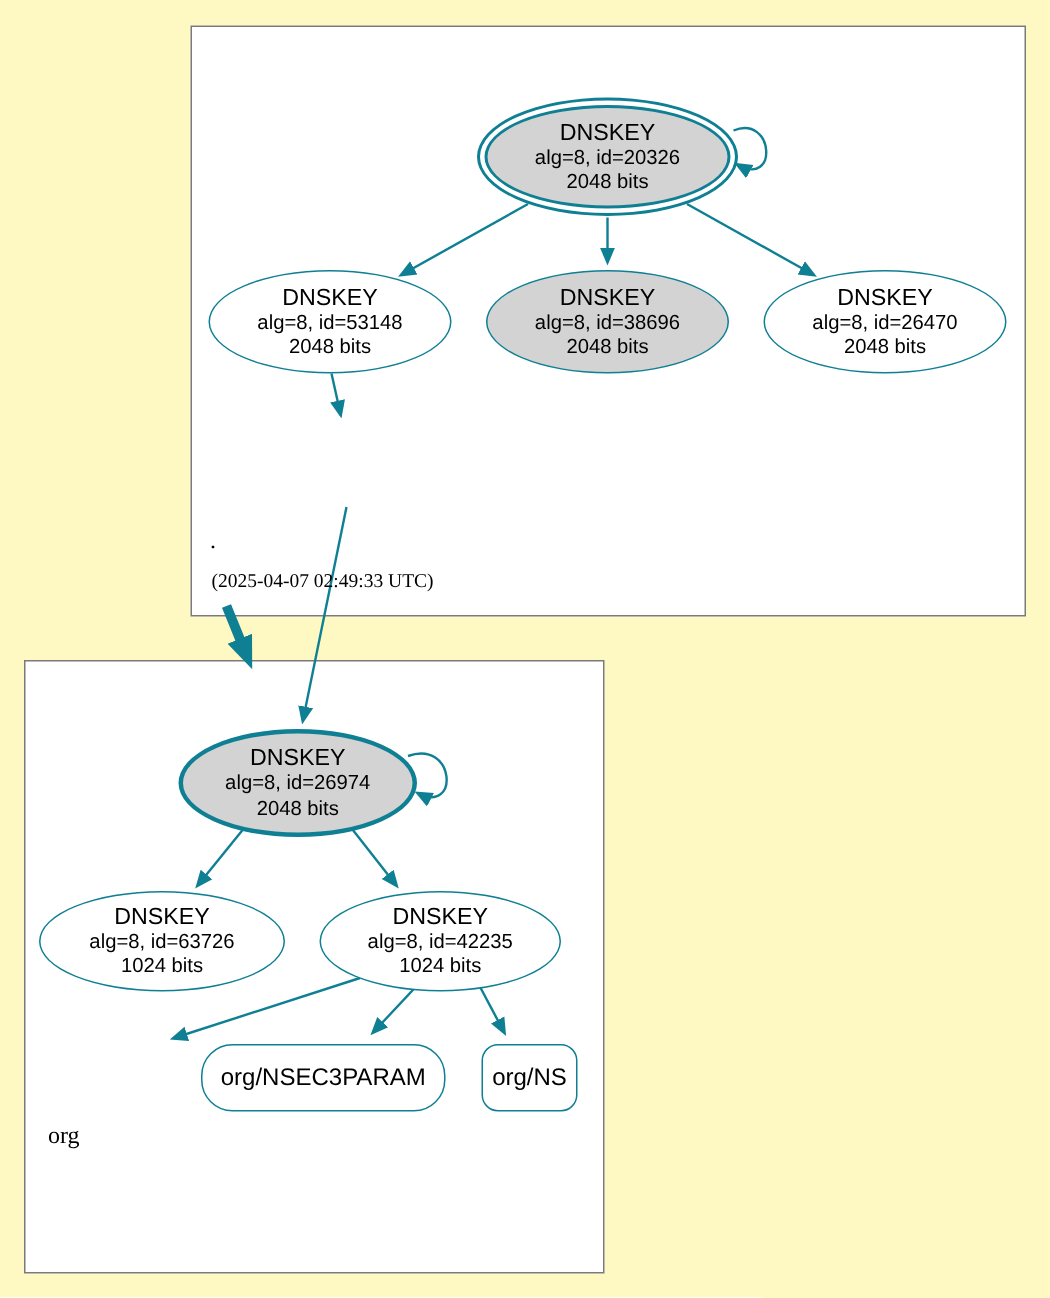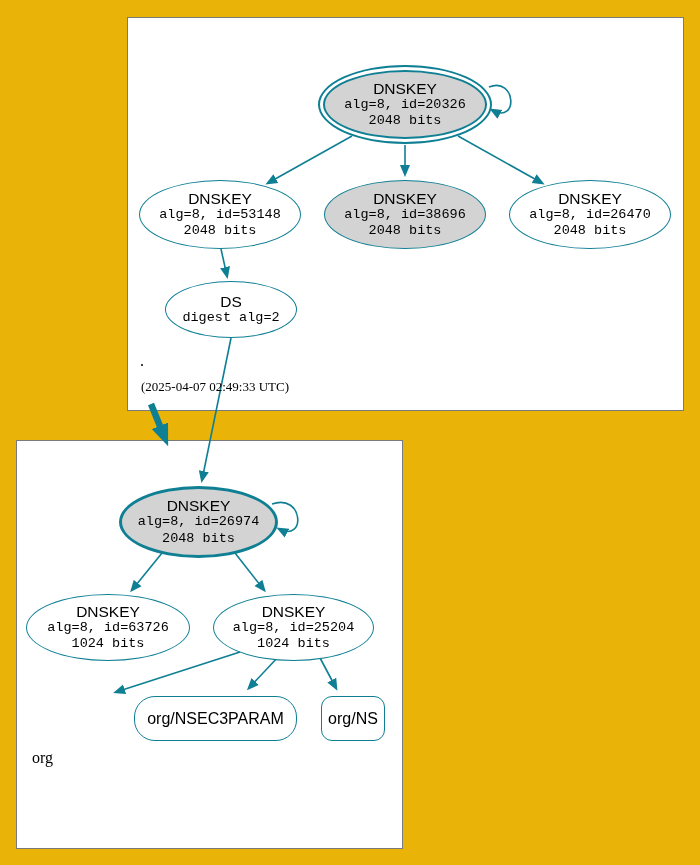--- a/index.html
+++ b/index.html
@@ -1,25 +1,25 @@
 <!DOCTYPE html>
 <html><head>
 <meta charset="utf-8">
 <style>
   html,body{margin:0;padding:0;background:#ffffff;}
-  #stage{position:relative;width:700px;height:865px;background:#eab308;overflow:hidden;
+  #stage{position:relative;width:700px;height:865px;background:#fef9c3;overflow:hidden;
          font-family:"Liberation Serif", serif;color:#000;}
   .zone-box{position:absolute;border:1px solid #7a7a7a;background:#ffffff;z-index:1;}
   #edge-layer{position:absolute;left:0;top:0;z-index:2;}
   .node{position:absolute;z-index:3;display:flex;flex-direction:column;align-items:center;
         justify-content:center;text-align:center;box-sizing:border-box;}
   .ellipse{border-radius:50%;background:#ffffff;border:1.6px solid #0f7f94;}
   .ellipse.sep{background:#d3d3d3;}
   .node .title{font-family:"Liberation Sans", sans-serif;font-size:15.5px;line-height:1.1;}
-  .node .detail,.node .bits{font-family:Liberation Mono, monospace;font-size:13.5px;line-height:1.2;}
+  .node .detail,.node .bits{font-family:Liberation Sans, sans-serif;font-size:13.5px;line-height:1.2;}
   .dbl-outer{border-radius:50%;border:2px solid #0f7f94;background:#ffffff;padding:0;}
   .dbl-inner{position:absolute;left:3px;top:3px;right:3px;bottom:3px;border-radius:50%;
              border:2px solid #0f7f94;background:#d3d3d3;display:flex;flex-direction:column;
              align-items:center;justify-content:center;text-align:center;}
   .thickb{border-width:3px;}
   .rrset{border:1.6px solid #0f7f94;border-radius:11px;background:#ffffff;
          font-family:"Liberation Sans", sans-serif;font-size:16px;}
   .zone-label{position:absolute;z-index:3;font-family:"Liberation Serif", serif;font-size:16px;}
   .zone-ts{position:absolute;z-index:3;font-family:"Liberation Serif", serif;font-size:13px;}
   svg path.edge{stroke:#0f7f94;stroke-width:1.6;fill:none;}
@@ -76,43 +76,39 @@
     <span class="detail">alg=8, id=38696</span>
     <span class="bits">2048 bits</span>
   </div>
 
   <div class="node ellipse" style="left:509px;top:180px;width:162px;height:69px;">
     <span class="title">DNSKEY</span>
     <span class="detail">alg=8, id=26470</span>
     <span class="bits">2048 bits</span>
   </div>
 
-  <div class="node ellipse" style="left:165px;top:281px;width:132px;height:57px;">
-    <span class="title">DS</span>
-    <span class="detail">digest alg=2</span>
-  </div>
 
   <div class="zone-label" style="left:140px;top:352px;">.</div>
   <div class="zone-ts" style="left:141px;top:379px;">(2025-04-07 02:49:33 UTC)</div>
 
   <div class="node ellipse sep thickb" style="left:119px;top:486px;width:159px;height:72px;">
     <span class="title">DNSKEY</span>
     <span class="detail">alg=8, id=26974</span>
     <span class="bits">2048 bits</span>
   </div>
 
   <div class="node ellipse" style="left:26px;top:594px;width:164px;height:67px;">
     <span class="title">DNSKEY</span>
     <span class="detail">alg=8, id=63726</span>
     <span class="bits">1024 bits</span>
   </div>
 
   <div class="node ellipse" style="left:213px;top:594px;width:161px;height:67px;">
     <span class="title">DNSKEY</span>
-    <span class="detail">alg=8, id=25204</span>
+    <span class="detail">alg=8, id=42235</span>
     <span class="bits">1024 bits</span>
   </div>
 
   <div class="node rrset" style="left:134px;top:696px;width:163px;height:45px;border-radius:21px;">
     <span>org/NSEC3PARAM</span>
   </div>
   <div class="node rrset" style="left:321px;top:696px;width:64px;height:45px;">
     <span>org/NS</span>
   </div>
 

